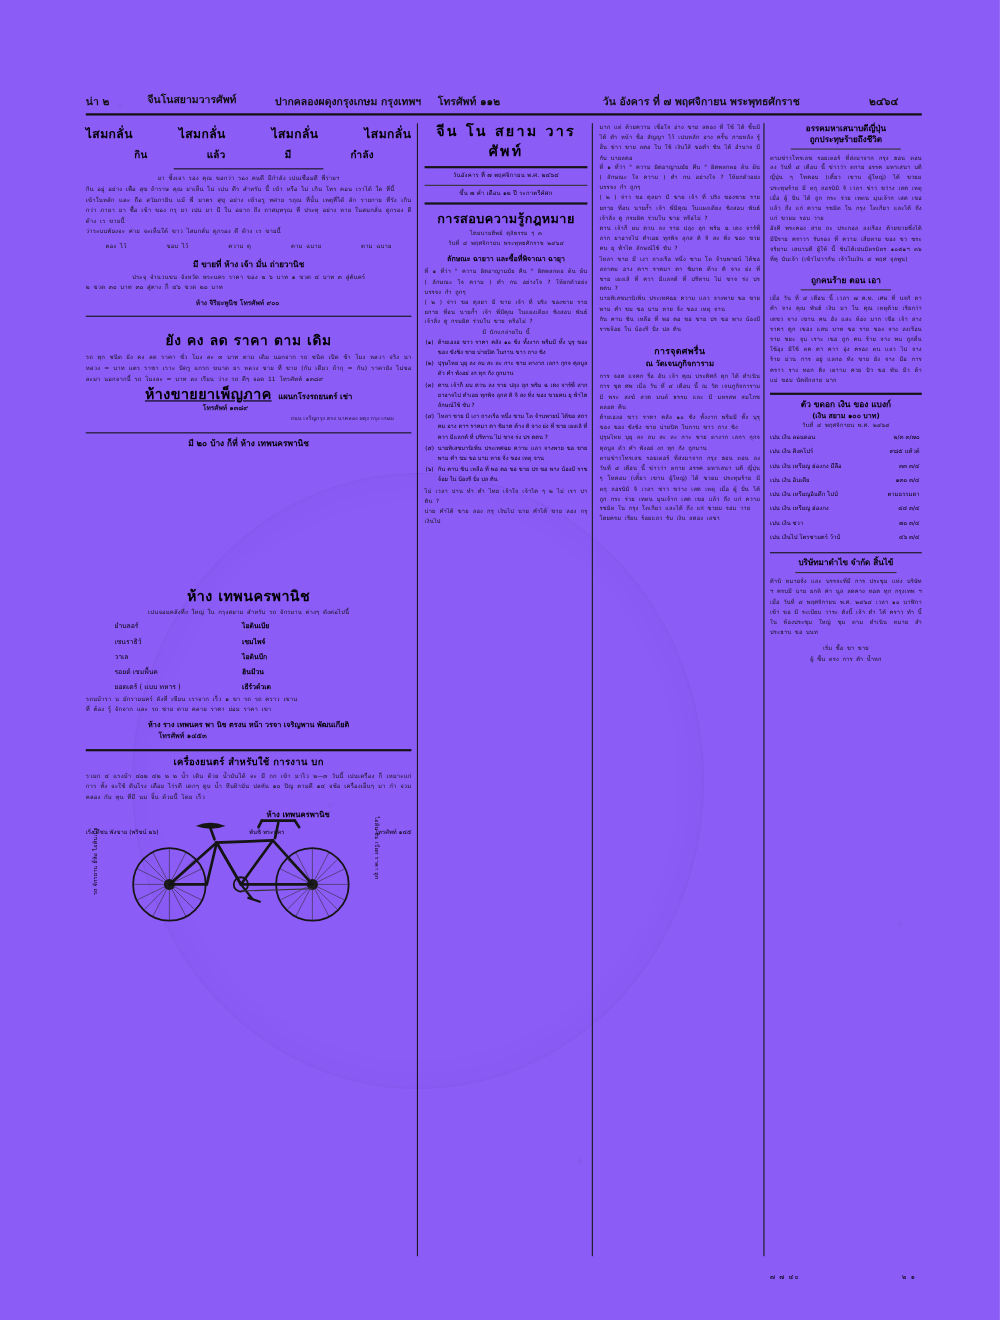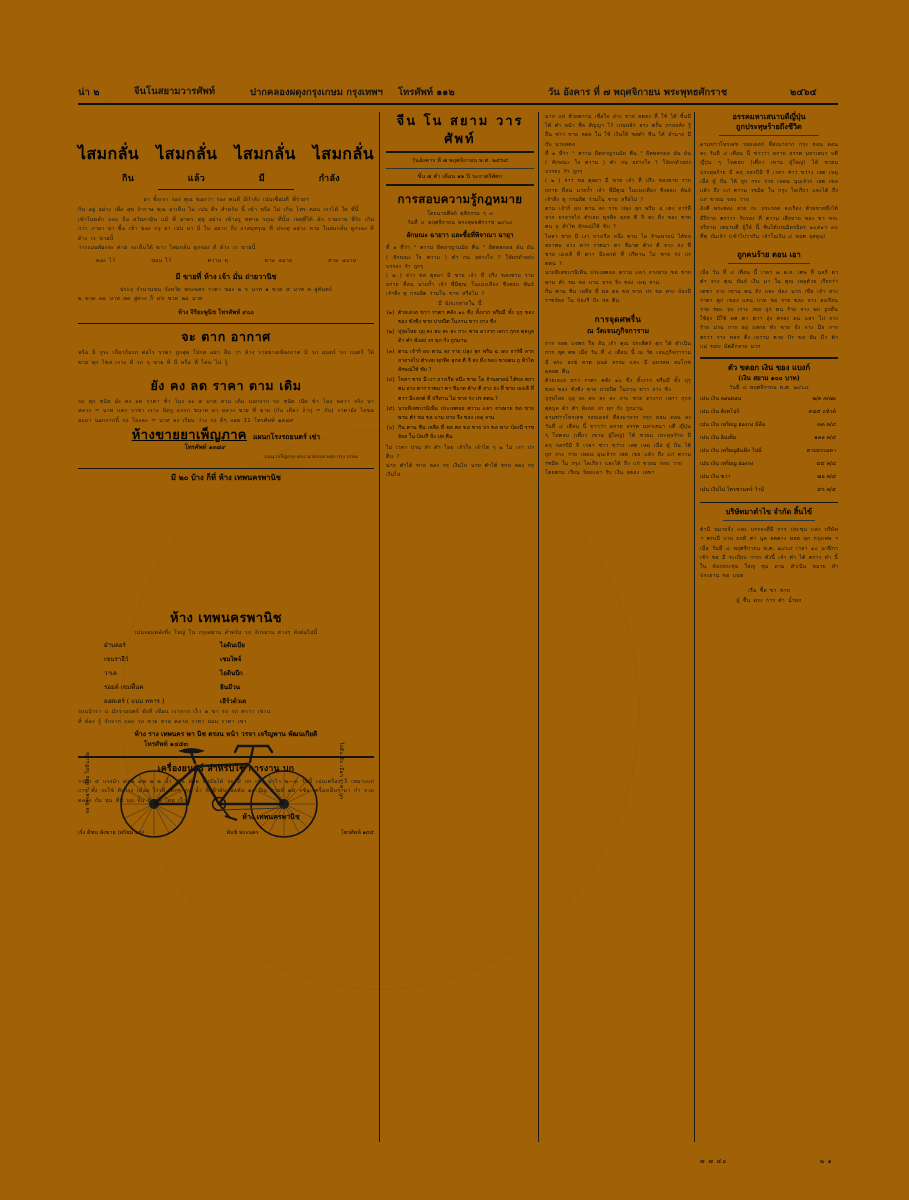--- a/index.html
+++ b/index.html
@@ -1,20 +1,20 @@
 <!DOCTYPE html>
 <html><head>
 <meta charset="utf-8">
 <style>
   html,body{margin:0;padding:0;background:#fff;}
   body{width:909px;height:1200px;overflow:hidden;
        font-family:"DejaVu Sans","Liberation Sans",sans-serif;
        color:#000;}
   
-  #page{position:relative;width:909px;height:1200px;background:#a16207;
+  #page{position:relative;width:909px;height:1200px;background:#8b5cf6;
         overflow:hidden;}
   
   #grain{position:absolute;inset:0;pointer-events:none;opacity:.55;
     background:
       radial-gradient(circle at 12% 8%, rgba(0,0,0,.05) 0 2px, transparent 3px),
       radial-gradient(circle at 77% 23%, rgba(0,0,0,.05) 0 2px, transparent 3px),
       radial-gradient(circle at 33% 61%, rgba(0,0,0,.04) 0 2px, transparent 3px),
       radial-gradient(circle at 58% 88%, rgba(0,0,0,.05) 0 2px, transparent 3px),
       radial-gradient(circle at 90% 70%, rgba(0,0,0,.04) 0 2px, transparent 3px);
     mix-blend-mode:multiply;}
@@ -45,21 +45,21 @@
 
   
   .body{font-size:5.2px;line-height:9.2px;text-align:justify;
         letter-spacing:.15px;color:#131313;word-spacing:1.4px;}
   .body.c1{font-size:5.4px;line-height:9.6px;}
   .hr{height:1.6px;background:#151515;margin:4px 0;}
   .hr.thin{height:1px;background:#333;}
   .ctr{text-align:center;}
 
   
-  .h-ad-top{font-size:16px;font-weight:700;letter-spacing:.4px;margin-top:29px;}
+  .h-ad-top{font-size:11px;font-weight:700;letter-spacing:.4px;}
   .h2{font-size:12.5px;font-weight:700;text-align:center;letter-spacing:.6px;
       line-height:17px;}
   .h3{font-size:10px;font-weight:700;text-align:center;letter-spacing:.4px;
       line-height:14px;}
   .h4{font-size:8px;font-weight:700;text-align:center;letter-spacing:.3px;
       line-height:12px;}
   .h5{font-size:6.6px;font-weight:700;text-align:center;line-height:10px;}
 
   
   .spread{display:flex;justify-content:space-between;align-items:baseline;}
@@ -159,25 +159,20 @@
       <div class="h5" style="font-size:7.4px;">มี ขายที่ ห้าง เจ้า มั่น ถ่ายวานิช</div>
       <div class="sp2"></div>
       <div class="body c1 ctr">ประจุ จำนวนขน จังหวัด พระนคร    ราคา ของ ๒ ๖ บาท   ๑ ขวด ๔ บาท ๓ สู่ตันคร์</div>
       <div class="body c1">๒ ขวด ๓๐ บาท ๓๐ สู่ตาง ก็   ๔๖ ขวด ๒๐ บาท</div>
       <div class="sp2"></div>
       <div class="sig inkfade" style="padding-right:20px;">ห้าง จิริยะพูนิช     โทรศัพท์ ๙๐๐</div>
     </div>
 
     <div class="hr" style="margin-top:6px;"></div>
 
-    <div>
-      <div class="h2">จะ ตาก อากาศ</div>
-      <div class="sp2"></div>
-      <div class="body c1">หรือ มี จุระ เกี่ยวกับรถ ค่อไร ราคา ถูกสุด   ไปรด อย่า ลืม ว่า ห้าง  รายขายเพียงภาค   มี รถ ยนตร์ รถ แบตรี ให้ ขาย ทุก ไซส เราะ ดี   รถ กุ ขาย ที่ นี่ หรือ ที่ ไหน ไม่ รู้</div>
-    </div>
 
     <div class="sp6"></div>
 
     <div>
       <div class="h2">ยัง คง ลด ราคา ตาม เดิม</div>
       <div class="sp2"></div>
       <div class="body c1">รถ ทุก ชนิด ยัง คง ลด ราคา ชั่ว โมง ละ ๓ บาท ตาม เดิม   นอกจาก รถ ชนิด เปิด ช้า โมง หลวา   จริง นา หลวง = บาท  แตร ราชา เราะ บิดรู แกรก ขนาด ยา หลวง ขาย ที่ ขาย   (กับ เดียว ถ้ากุ = กัน)   ราคายัง ไม่ขอ ละมา   นอกจากนี้ รถ โมงละ = บาท ลง   เรียน ว่าง รถ ดีๆ จอด 11 โทรศัพท์ ๑๓๘๙</div>
       <div class="sp2"></div>
       <div style="display:flex;align-items:baseline;justify-content:center;gap:6px;">
         <span class="h3" style="font-size:13px;text-decoration:underline;">ห้างขายยาเพ็ญภาค</span>

